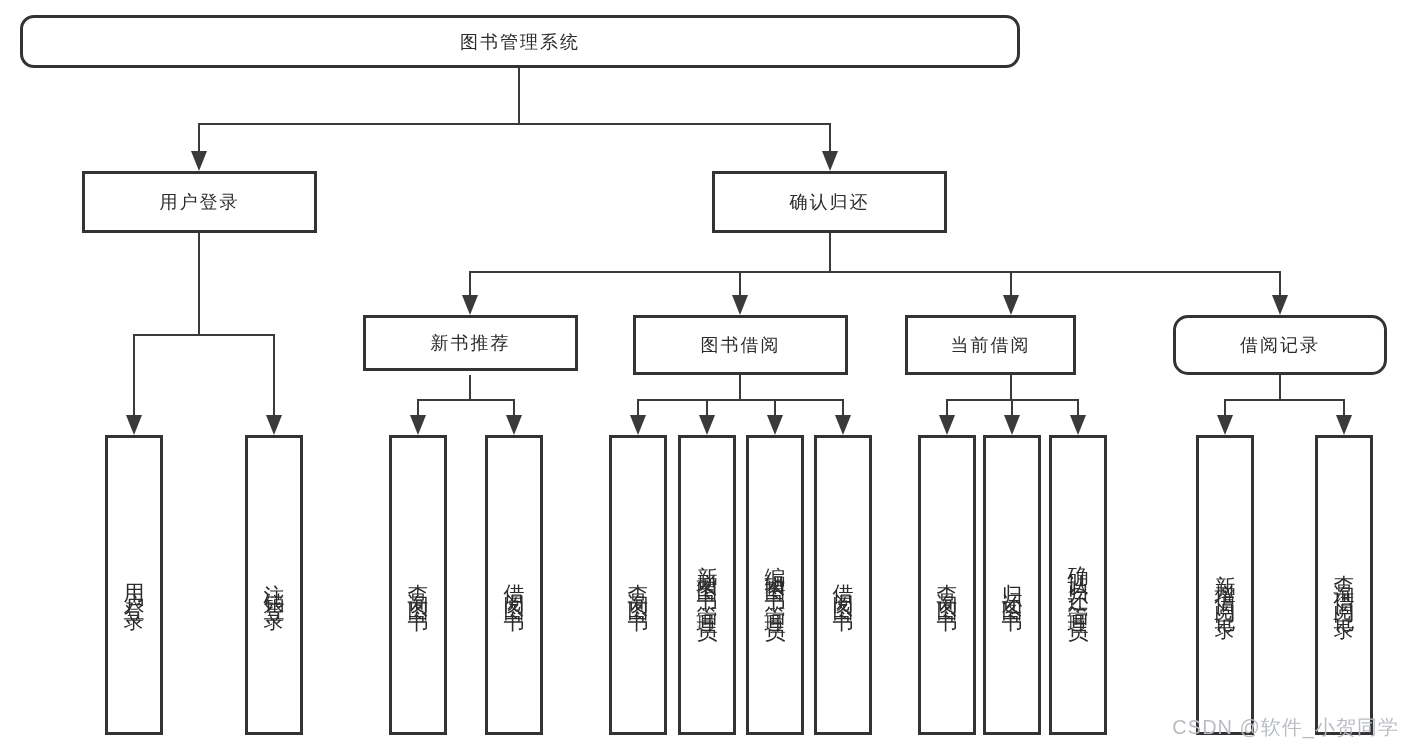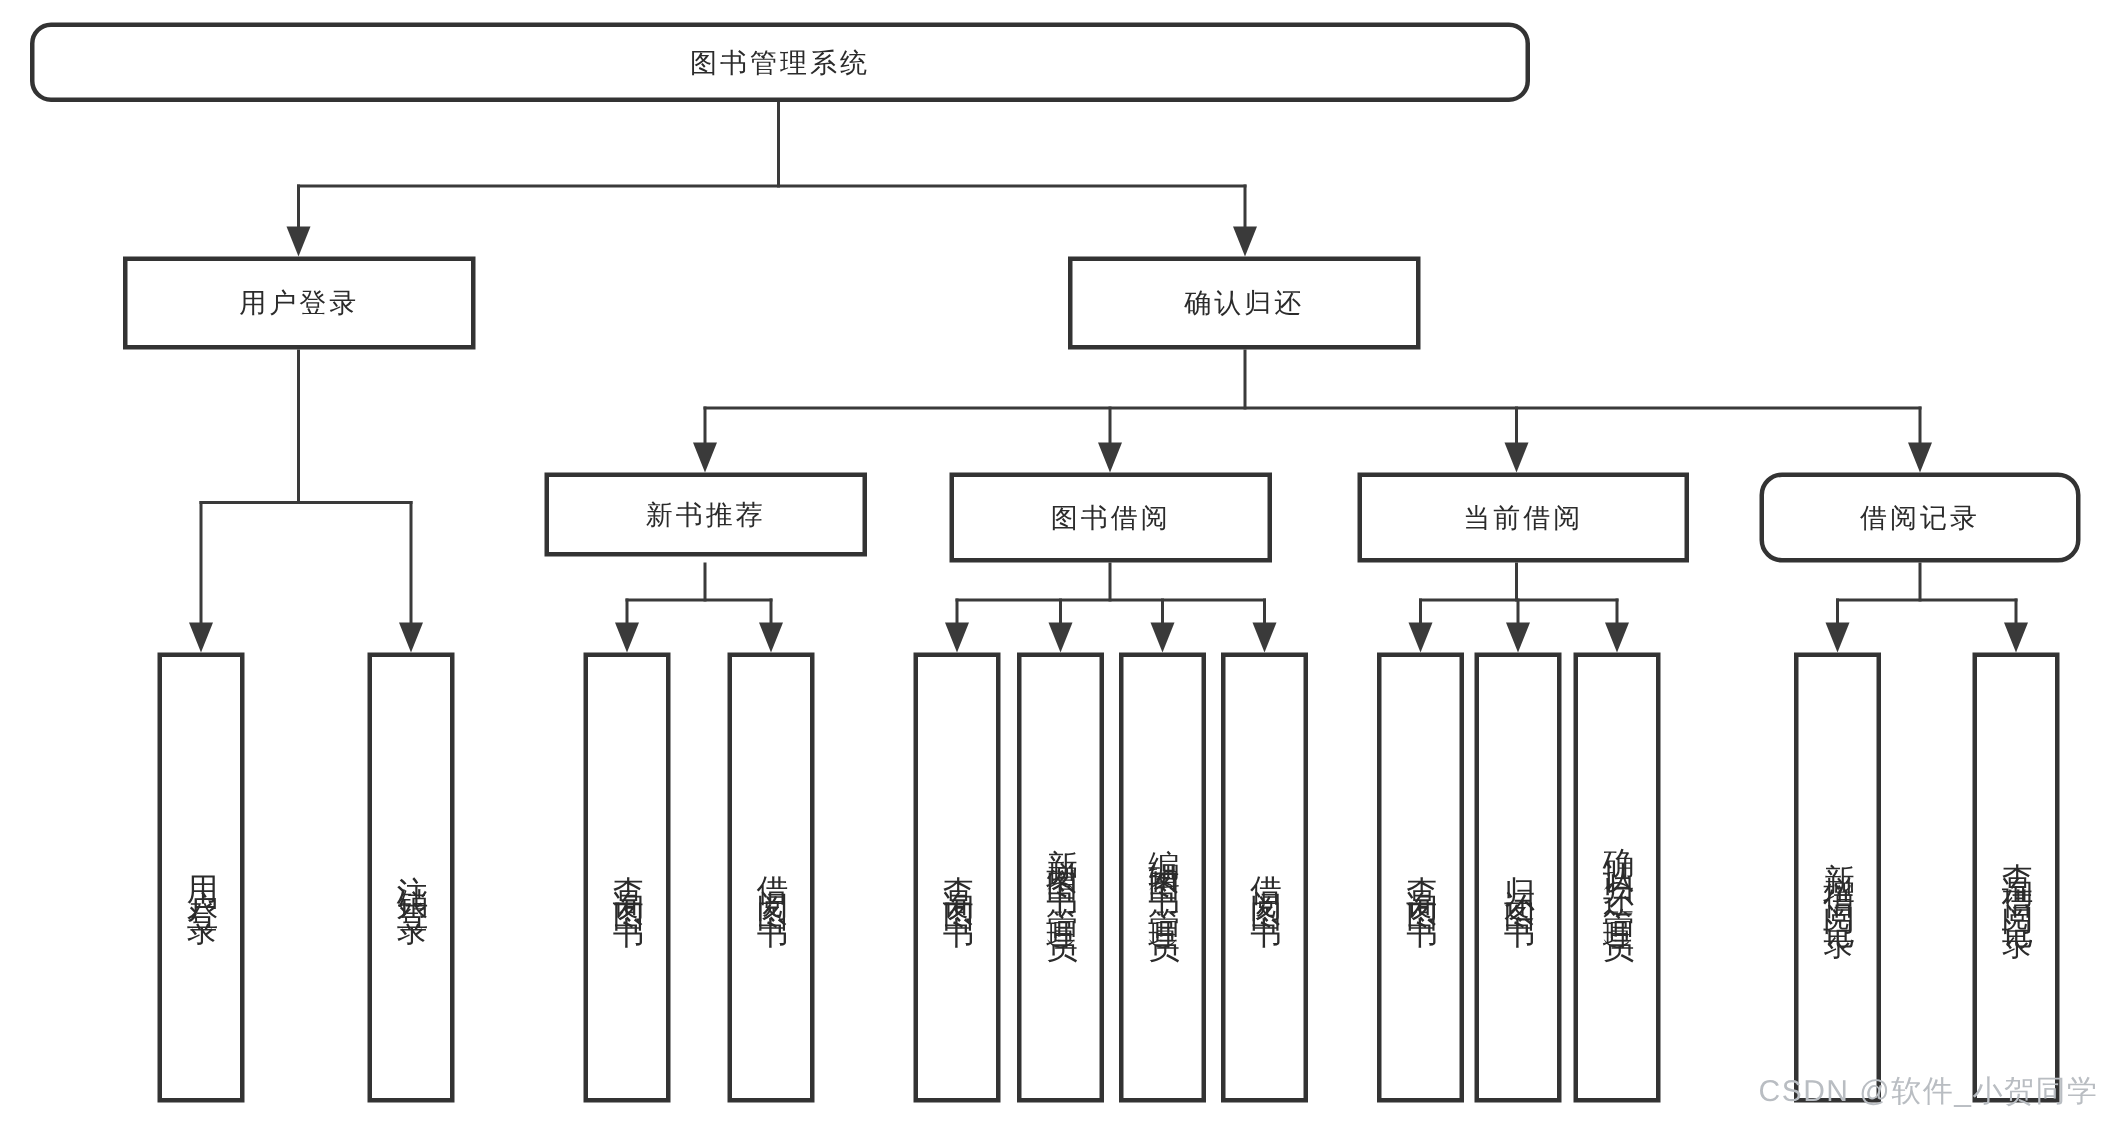--- a/index.html
+++ b/index.html
@@ -69,21 +69,21 @@
   <div class="box" style="left:20px;top:15px;width:1000px;height:53px;border-radius:14px;">图书管理系统</div>
 
   <div class="box" style="left:82px;top:171px;width:235px;height:62px;">用户登录</div>
 
   <div class="box" style="left:712px;top:171px;width:235px;height:62px;">确认归还</div>
 
   <div class="box" style="left:363px;top:315px;width:215px;height:56px;">新书推荐</div>
 
   <div class="box" style="left:633px;top:315px;width:215px;height:60px;">图书借阅</div>
 
-  <div class="box" style="left:905px;top:315px;width:221px;height:60px;">当前借阅</div>
+  <div class="box" style="left:905px;top:315px;width:171px;height:60px;">当前借阅</div>
 
   <div class="box" style="left:1173px;top:315px;width:214px;height:60px;border-radius:15px;">借阅记录</div>
 
   <div class="vbox" style="left:105px;top:435px;width:58px;height:300px;">用户登录</div>
   <div class="vbox" style="left:245px;top:435px;width:58px;height:300px;">注销登录</div>
 
   <div class="vbox" style="left:389px;top:435px;width:58px;height:300px;">查询图书</div>
   <div class="vbox" style="left:485px;top:435px;width:58px;height:300px;">借阅图书</div>
 
   <div class="vbox" style="left:609px;top:435px;width:58px;height:300px;">查询图书</div>

